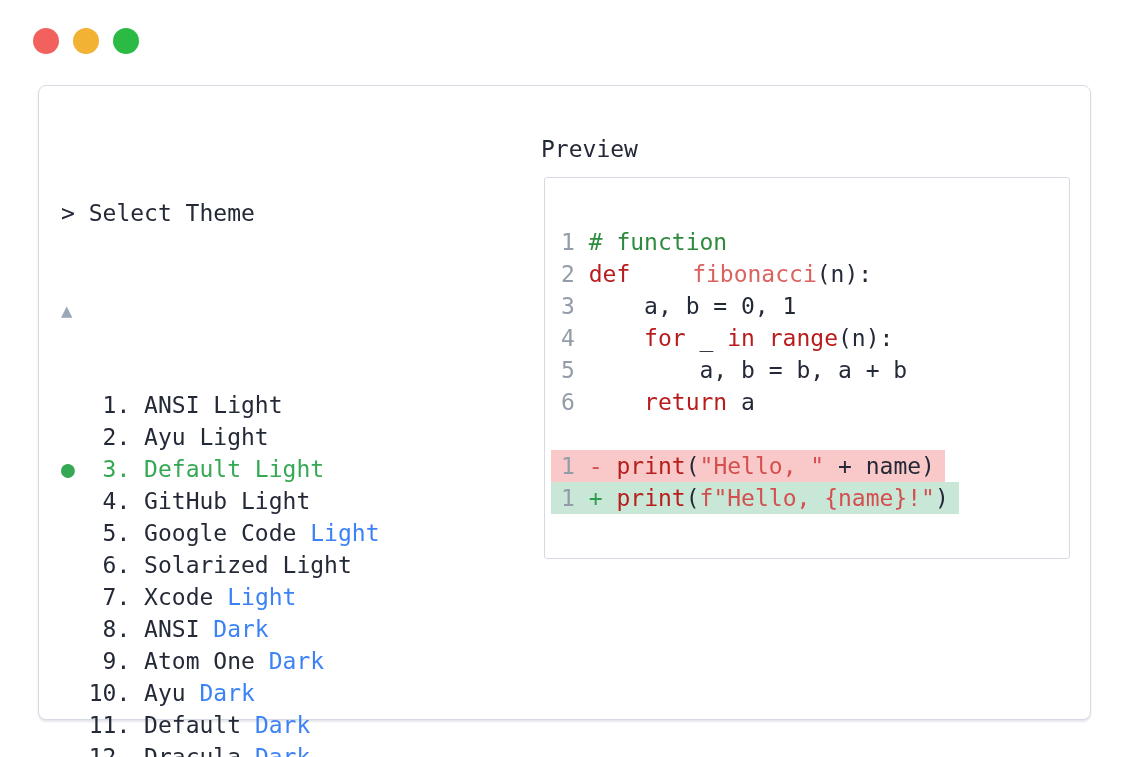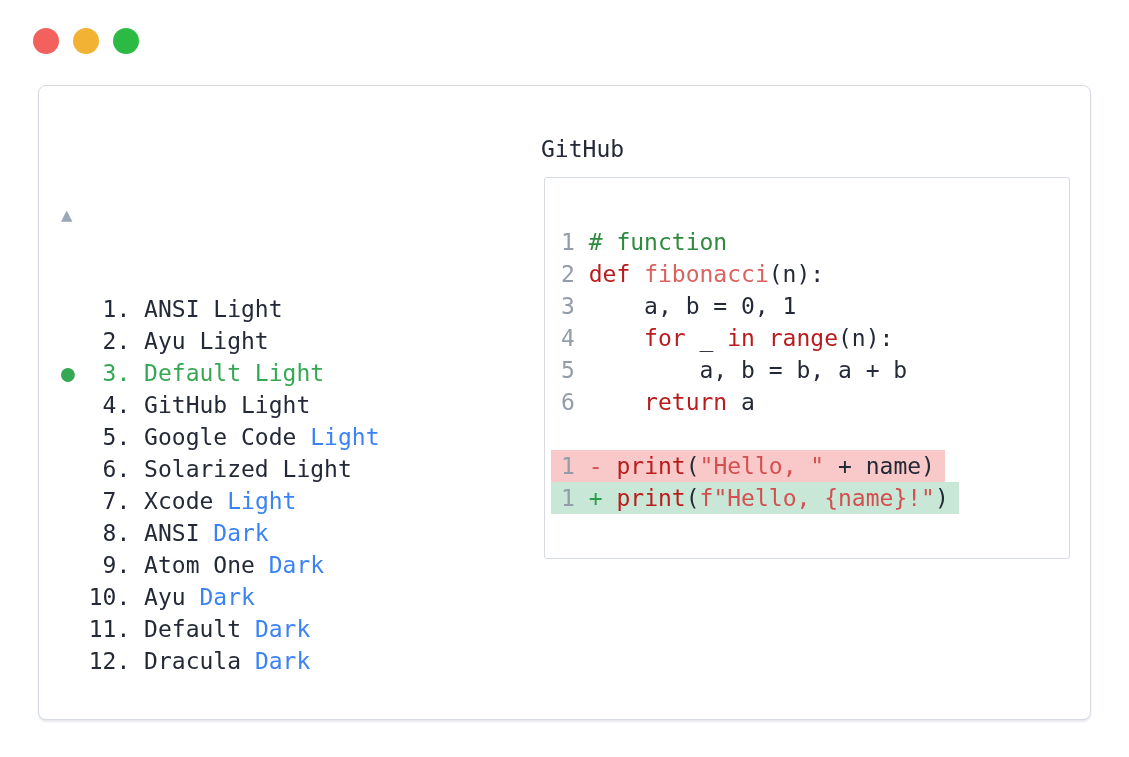--- a/index.html
+++ b/index.html
@@ -36,42 +36,43 @@
   .code-line{height:32px;}
   .diff-wrap{margin-top:32px;}
   .diff-chip{display:inline-block;margin-left:-10px;padding:0 10px;}
   .diff-chip.removed{background:#f9c9c9;}
   .diff-chip.added{background:#c9e7d6;}
 
   
   .tok-ln{color:#939ca9;}
   .tok-com{color:#2e8b3e;}
   .tok-kw{color:#b91c1c;}
-  .tok-fn{color:#db625f;}
+  .tok-fn{color:#db625f;margin-left:48px;}
   .tok-str{color:#d44f4f;}
   .tok-pl{color:#232936;}
   .tok-minus{color:#d44f4f;}
   .tok-plus{color:#2f9e4c;}
 </style>
 </head>
 <body>
 
 <div class="lights">
   <span class="dot" style="background: rgb(242, 97, 94);"></span>
   <span class="dot" style="background: rgb(242, 178, 51);"></span>
   <span class="dot" style="background: rgb(43, 187, 68);"></span>
 </div>
 
 <div class="panel">
 
   <div class="left-col">
+    <div class="prompt-row">&gt; Select Theme</div>
     <div class="arrow-row"><span class="arrow-up">▲</span></div>
     <div id="theme-list"><div class="theme-item"><span class="mk">  </span><span class="num"> 1. </span><span class="primary">ANSI Light</span></div><div class="theme-item"><span class="mk">  </span><span class="num"> 2. </span><span class="primary">Ayu Light</span></div><div class="theme-item selected"><span class="mk">● </span><span class="num"> 3. </span><span class="primary">Default Light</span></div><div class="theme-item"><span class="mk">  </span><span class="num"> 4. </span><span class="primary">GitHub Light</span></div><div class="theme-item"><span class="mk">  </span><span class="num"> 5. </span><span class="primary">Google Code</span><span class="muted"> Light</span></div><div class="theme-item"><span class="mk">  </span><span class="num"> 6. </span><span class="primary">Solarized Light</span></div><div class="theme-item"><span class="mk">  </span><span class="num"> 7. </span><span class="primary">Xcode</span><span class="muted"> Light</span></div><div class="theme-item"><span class="mk">  </span><span class="num"> 8. </span><span class="primary">ANSI</span><span class="muted"> Dark</span></div><div class="theme-item"><span class="mk">  </span><span class="num"> 9. </span><span class="primary">Atom One</span><span class="muted"> Dark</span></div><div class="theme-item"><span class="mk">  </span><span class="num">10. </span><span class="primary">Ayu</span><span class="muted"> Dark</span></div><div class="theme-item"><span class="mk">  </span><span class="num">11. </span><span class="primary">Default</span><span class="muted"> Dark</span></div><div class="theme-item"><span class="mk">  </span><span class="num">12. </span><span class="primary">Dracula</span><span class="muted"> Dark</span></div></div>
     
     
   </div>
 
-  <div class="preview-label">GitHub</div>
+  <div class="preview-label">Preview</div>
   <div class="preview-box">
     <div class="code" id="code-area"><div class="code-line"><span class="tok-ln">1</span><span class="tok-pl"> </span><span class="tok-com"># function</span></div><div class="code-line"><span class="tok-ln">2</span><span class="tok-pl"> </span><span class="tok-kw">def</span><span class="tok-pl"> </span><span class="tok-fn">fibonacci</span><span class="tok-pl">(n):</span></div><div class="code-line"><span class="tok-ln">3</span><span class="tok-pl">     a, b = 0, 1</span></div><div class="code-line"><span class="tok-ln">4</span><span class="tok-pl">     </span><span class="tok-kw">for</span><span class="tok-pl"> _ </span><span class="tok-kw">in</span><span class="tok-pl"> </span><span class="tok-kw">range</span><span class="tok-pl">(n):</span></div><div class="code-line"><span class="tok-ln">5</span><span class="tok-pl">         a, b = b, a + b</span></div><div class="code-line"><span class="tok-ln">6</span><span class="tok-pl">     </span><span class="tok-kw">return</span><span class="tok-pl"> a</span></div><div class="diff-wrap"><div class="code-line"><span class="diff-chip removed"><span class="tok-ln">1</span><span class="tok-pl"> </span><span class="tok-minus">-</span><span class="tok-pl"> </span><span class="tok-kw">print</span><span class="tok-pl">(</span><span class="tok-str">"Hello, "</span><span class="tok-pl"> + name)</span></span></div><div class="code-line"><span class="diff-chip added"><span class="tok-ln">1</span><span class="tok-pl"> </span><span class="tok-plus">+</span><span class="tok-pl"> </span><span class="tok-kw">print</span><span class="tok-pl">(</span><span class="tok-str">f"Hello, {name}!"</span><span class="tok-pl">)</span></span></div></div></div>
   </div>
 
 </div>
 
 </body></html>

